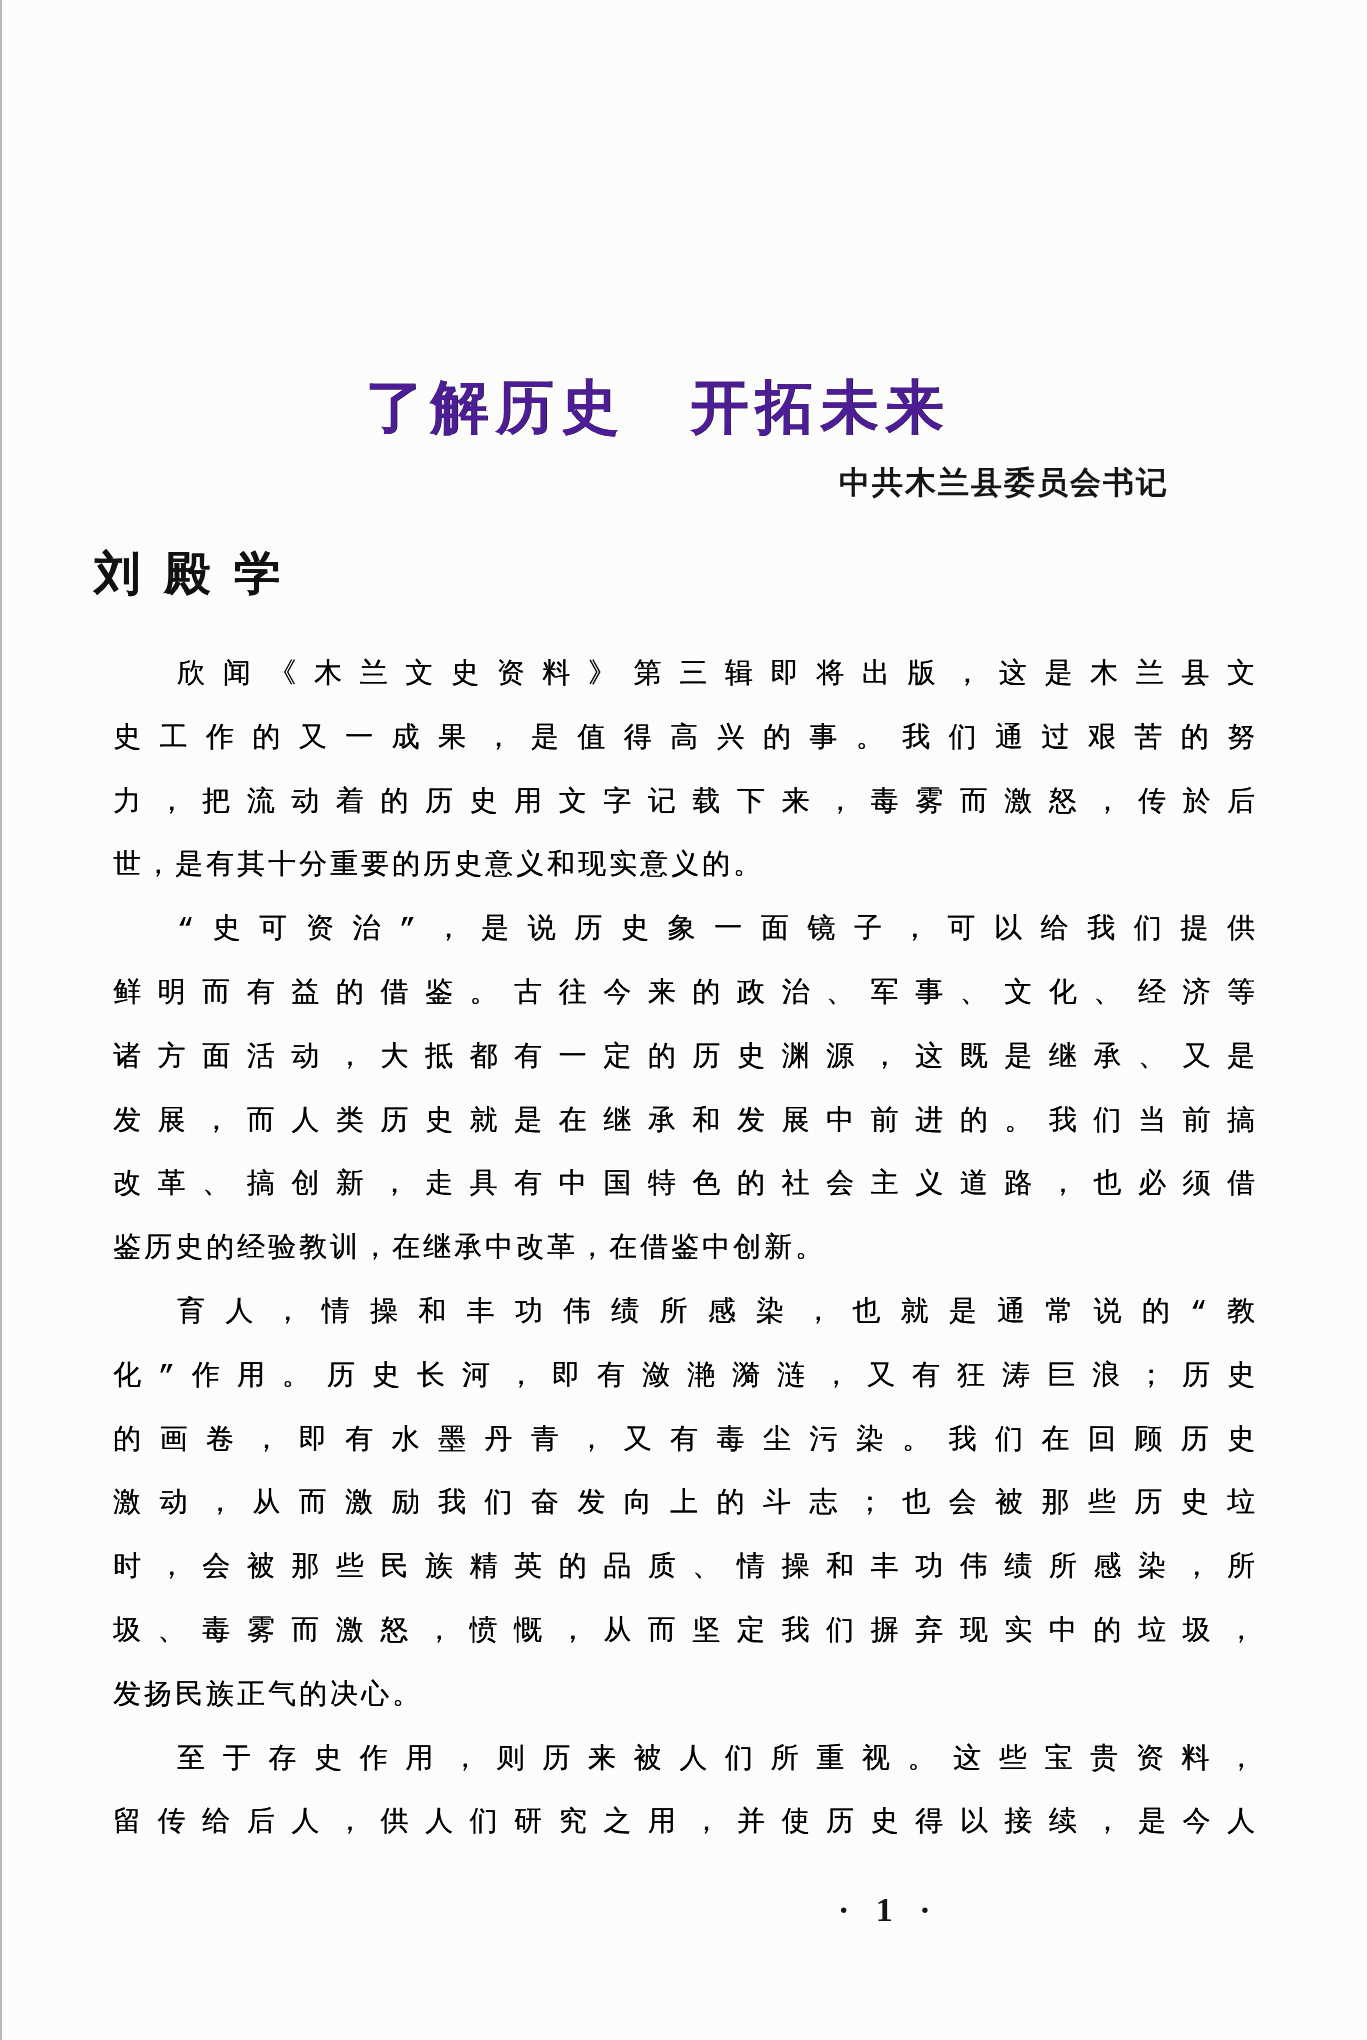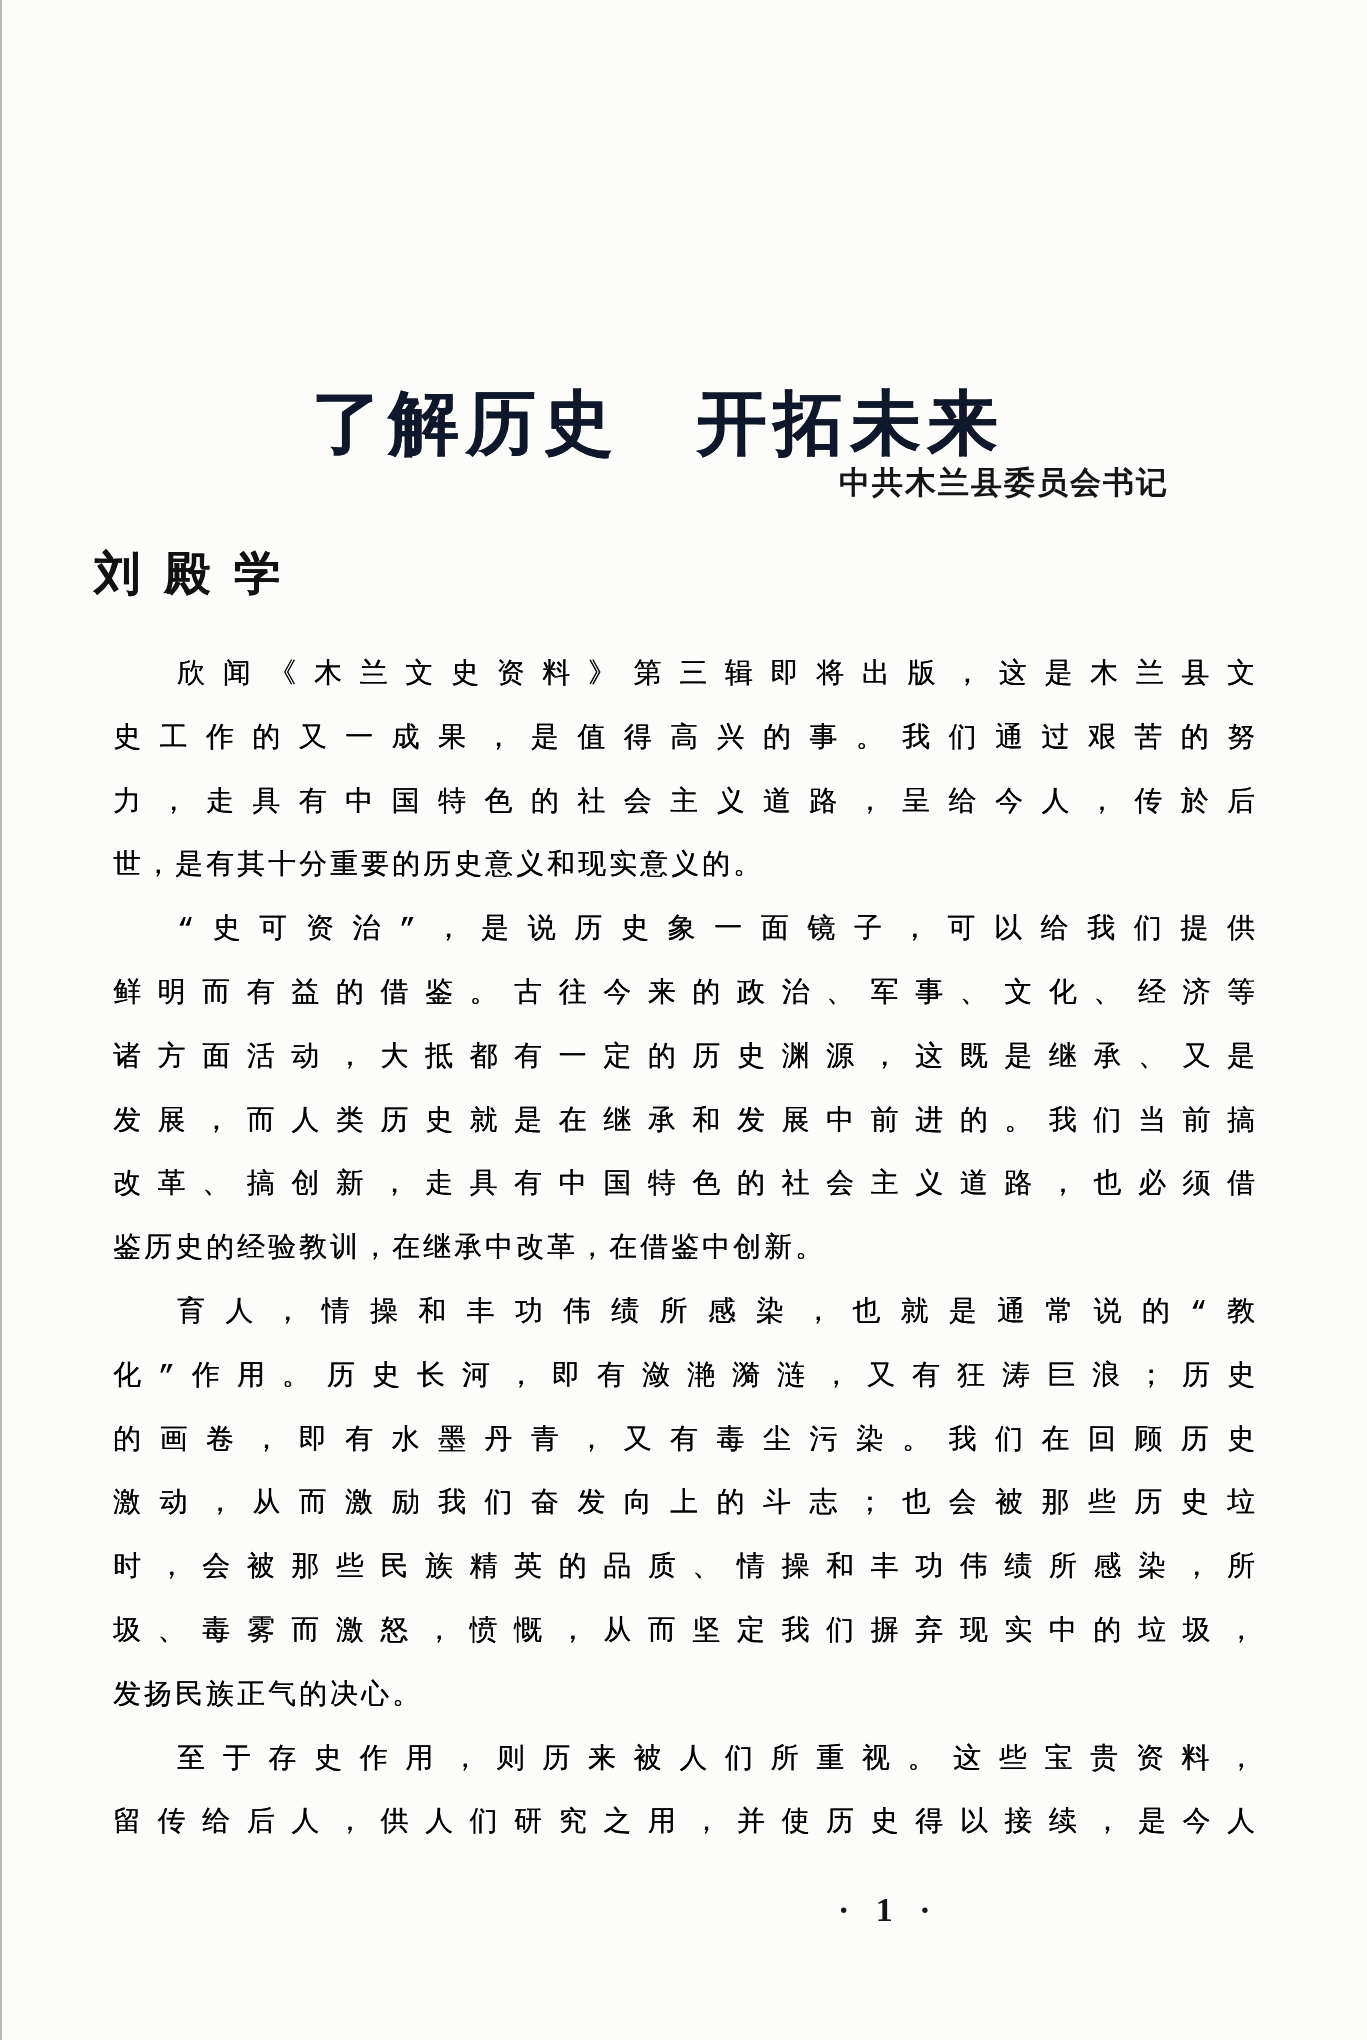--- a/index.html
+++ b/index.html
@@ -21,24 +21,24 @@
     width: 2px; height: 100%;
     background: rgba(60,60,60,0.35);
   }
 
   .title {
     position: absolute;
     top: 330px;
     left: 87px;
     width: 1142px;
     text-align: center;
-    font-size: 70px;
+    font-size: 58px;
     font-weight: 900;
     letter-spacing: 7px;
-    color: #0f172a;
+    color: #4c1d95;
     text-shadow: 0.4px 0.4px 0 #111;
     white-space: nowrap;
   }
 
   .byline {
     position: absolute;
     top: 462px;
     left: 27px;
     width: 1142px;
     text-align: right;
@@ -114,21 +114,21 @@
 
   <h1 class="title">了解历史　开拓未来</h1>
 
   <div class="byline">中共木兰县委员会书记</div>
 
   <div class="author">刘殿学</div>
 
   <div class="body-text">
     <div class="line indent">欣闻《木兰文史资料》第三辑即将出版，这是木兰县文</div>
     <div class="line full">史工作的又一成果，是值得高兴的事。我们通过艰苦的努</div>
-    <div class="line full">力，走具有中国特色的社会主义道路，呈给今人，传於后</div>
+    <div class="line full">力，把流动着的历史用文字记载下来，毒雾而激怒，传於后</div>
     <div class="line end">世，是有其十分重要的历史意义和现实意义的。</div>
     <div class="line indent">“史可资治”，是说历史象一面镜子，可以给我们提供</div>
     <div class="line full">鲜明而有益的借鉴。古往今来的政治、军事、文化、经济等</div>
     <div class="line full">诸方面活动，大抵都有一定的历史渊源，这既是继承、又是</div>
     <div class="line full">发展，而人类历史就是在继承和发展中前进的。我们当前搞</div>
     <div class="line full">改革、搞创新，走具有中国特色的社会主义道路，也必须借</div>
     <div class="line end">鉴历史的经验教训，在继承中改革，在借鉴中创新。</div>
     <div class="line indent">育人，情操和丰功伟绩所感染，也就是通常说的“教</div>
     <div class="line full">化”作用。历史长河，即有潋滟漪涟，又有狂涛巨浪；历史</div>
     <div class="line full">的画卷，即有水墨丹青，又有毒尘污染。我们在回顾历史</div>

